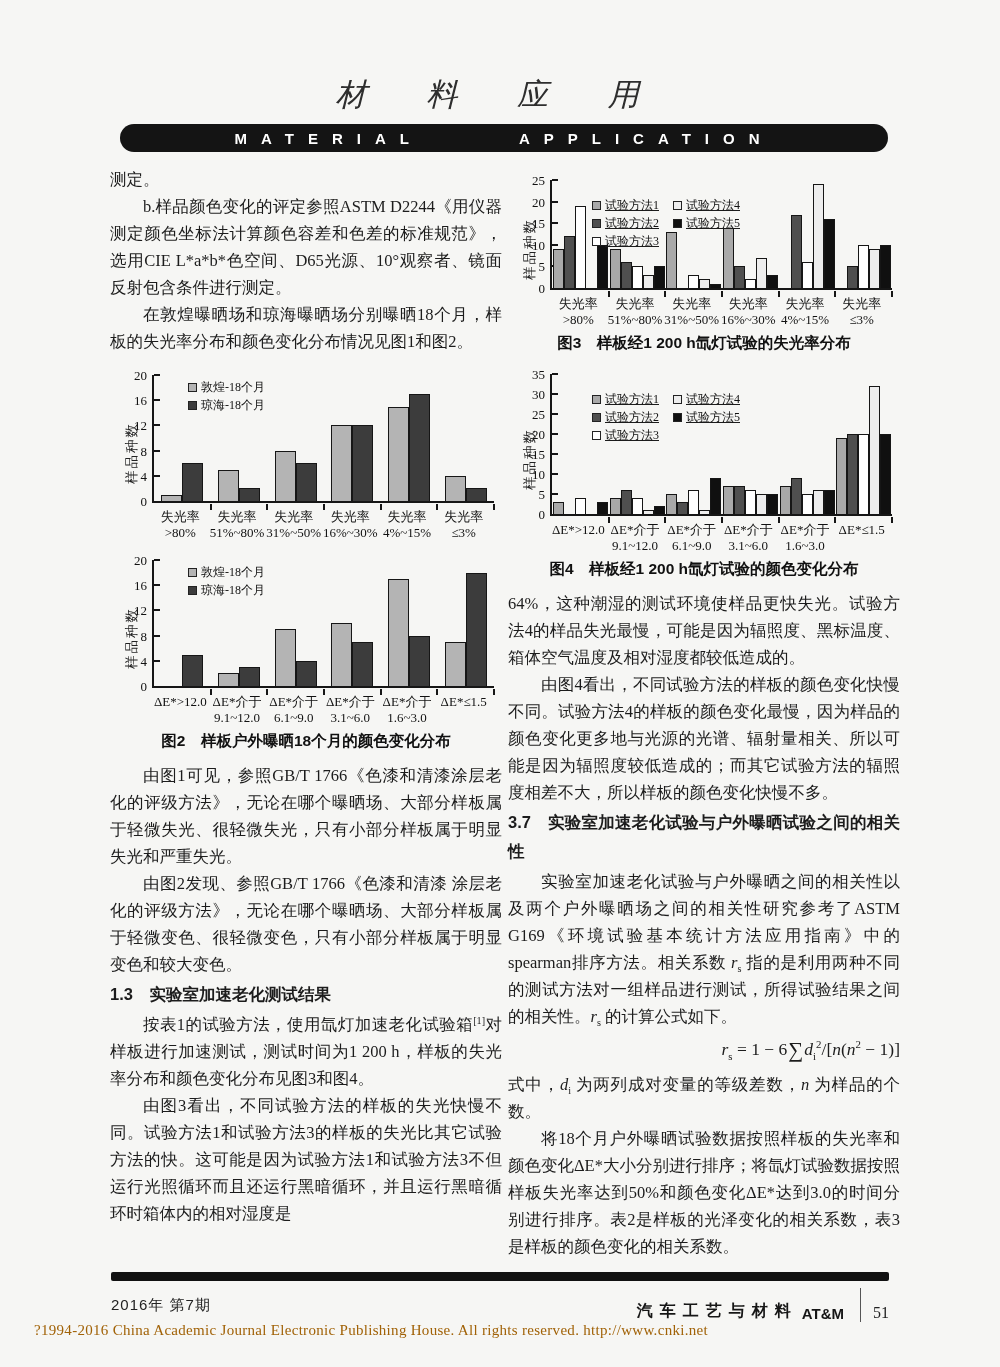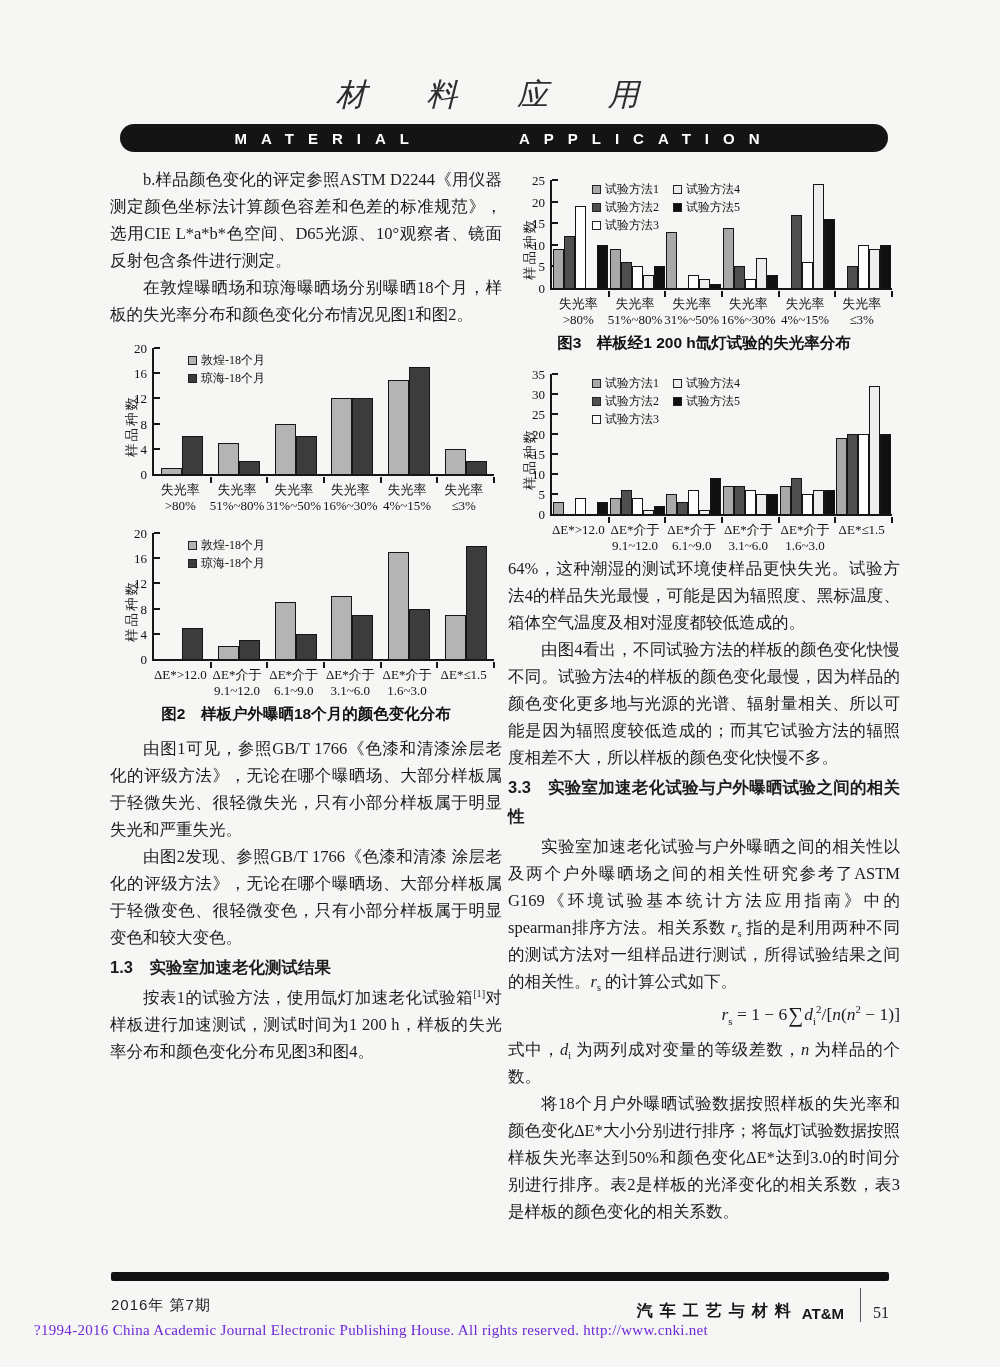--- a/index.html
+++ b/index.html
@@ -46,53 +46,54 @@
   .bar{box-sizing:border-box;border:1px solid #161616;border-bottom:none;}
   .c2 .bar{width:21px;}
   .c5 .bar{width:11px;}
   .bar.zero{visibility:hidden;}
   .xlabels{display:flex;margin-left:42px;width:340px;margin-top:6px;font-size:13px;
            line-height:15.5px;text-align:center;color:#111;}
   .xcell{flex:1;}
   .legend{position:absolute;display:flex;flex-direction:column;flex-wrap:wrap;
           align-content:flex-start;column-gap:14px;}
   .c2 .legend{left:34px;top:3px;height:40px;}
-  .c5 .legend{left:40px;top:0;height:56px;}
+  .c5 .legend{left:40px;top:16px;height:56px;text-decoration:underline;}
   .legend-item{display:flex;align-items:center;gap:4px;height:18px;}
   .legend-marker{width:7px;height:7px;border:1px solid #222;flex:0 0 auto;}
   .legend-label{font-size:12px;white-space:nowrap;color:#111;}
   .fig-caption{font-family:"Liberation Sans",sans-serif;font-weight:bold;font-size:15.5px;
                text-align:center;margin:6px 0 10px 0;color:#111;}
 
   .formula{text-align:right;font-size:17.5px;margin:8px 0;}
 
   
   .footer-bar{position:absolute;left:111px;top:1272px;width:778px;height:9px;background:#111;border-radius:2px;}
   .footer-row{position:absolute;left:111px;top:1288px;width:778px;display:flex;align-items:center;}
   .footer-issue{font-family:"Liberation Sans",sans-serif;font-size:15px;color:#222;letter-spacing:1px;}
   .footer-right{margin-left:auto;display:flex;align-items:flex-end;}
   .footer-journal{font-family:"Liberation Sans",sans-serif;font-weight:bold;font-size:16px;
                   letter-spacing:7px;color:#161616;}
   .footer-atm{font-family:"Liberation Sans",sans-serif;font-weight:bold;font-size:15px;margin-left:4px;color:#161616;}
   .footer-divider{width:1px;height:34px;background:#555;margin:0 12px 0 16px;}
   .footer-pagenum{font-size:16px;color:#222;}
-  .copyright{position:absolute;left:34px;top:1322px;font-size:15px;color:#6d28d9;letter-spacing:0.3px;}
+  .copyright{position:absolute;left:34px;top:1322px;font-size:15px;color:#a16207;letter-spacing:0.3px;}
 </style>
 </head>
 <body>
 
 <div class="page">
 
   <div class="hdr-title">材 料 应 用</div>
   <div class="hdr-banner">
     <span>MATERIAL</span>
     <span>APPLICATION</span>
   </div>
 
   <div class="col col-left">
+    <p class="para noindent">测定。</p>
     <p class="para">b.样品颜色变化的评定参照ASTM D2244《用仪器测定颜色坐标法计算颜色容差和色差的标准规范》，选用CIE L*a*b*色空间、D65光源、10°观察者、镜面反射包含条件进行测定。</p>
     <p class="para">在敦煌曝晒场和琼海曝晒场分别曝晒18个月，样板的失光率分布和颜色变化分布情况见图1和图2。</p>
 
     <div class="chart c2" data-chart="0">
         <div class="ylab">样品种数</div>
         <div class="plot">
           <div class="ytick" style="bottom: 0%;">0</div>
           <div class="ytick" style="bottom: 20%;">4</div>
           <div class="ymark" style="bottom: 20%;"></div>
           <div class="ytick" style="bottom: 40%;">8</div>
@@ -245,20 +246,21 @@
             <div></div>
           </div>
         </div>
       </div>
     <div class="fig-caption">图2　样板户外曝晒18个月的颜色变化分布</div>
 
     <p class="para">由图1可见，参照GB/T 1766《色漆和清漆涂层老化的评级方法》，无论在哪个曝晒场、大部分样板属于轻微失光、很轻微失光，只有小部分样板属于明显失光和严重失光。</p>
     <p class="para">由图2发现、参照GB/T 1766《色漆和清漆 涂层老化的评级方法》，无论在哪个曝晒场、大部分样板属于轻微变色、很轻微变色，只有小部分样板属于明显变色和较大变色。</p>
     <div class="sec-heading">1.3　实验室加速老化测试结果</div>
     <p class="para"><span class="n">按表1的试验方法，使用氙灯加速老化试验箱</span><sup>[1]</sup><span class="n">对样板进行加速测试，测试时间为1 200 h，样板的失光率分布和颜色变化分布见图3和图4。</span></p>
+    <p class="para">由图3看出，不同试验方法的样板的失光快慢不同。试验方法1和试验方法3的样板的失光比其它试验方法的快。这可能是因为试验方法1和试验方法3不但运行光照循环而且还运行黑暗循环，并且运行黑暗循环时箱体内的相对湿度是</p>
   </div>
 
   <div class="col col-right">
     <div class="chart c5" data-chart="2">
         <div class="ylab">样品种数</div>
         <div class="plot">
           <div class="ytick" style="bottom: 0%;">0</div>
           <div class="ytick" style="bottom: 20%;">5</div>
           <div class="ymark" style="bottom: 20%;"></div>
           <div class="ytick" style="bottom: 40%;">10</div>
@@ -470,24 +472,25 @@
           <div class="xcell">
             <div>ΔE*介于</div>
             <div>1.6~3.0</div>
           </div>
           <div class="xcell">
             <div>ΔE*≤1.5</div>
             <div></div>
           </div>
         </div>
       </div>
+    <div class="fig-caption">图4　样板经1 200 h氙灯试验的颜色变化分布</div>
 
     <p class="para noindent">64%，这种潮湿的测试环境使样品更快失光。试验方法4的样品失光最慢，可能是因为辐照度、黑标温度、箱体空气温度及相对湿度都较低造成的。</p>
     <p class="para">由图4看出，不同试验方法的样板的颜色变化快慢不同。试验方法4的样板的颜色变化最慢，因为样品的颜色变化更多地与光源的光谱、辐射量相关、所以可能是因为辐照度较低造成的；而其它试验方法的辐照度相差不大，所以样板的颜色变化快慢不多。</p>
-    <div class="sec-heading">3.3　实验室加速老化试验与户外曝晒试验之间的相关性</div>
+    <div class="sec-heading">3.7　实验室加速老化试验与户外曝晒试验之间的相关性</div>
     <p class="para"><span class="n">实验室加速老化试验与户外曝晒之间的相关性以及两个户外曝晒场之间的相关性研究参考了ASTM G169《环境试验基本统计方法应用指南》中的spearman排序方法。相关系数 </span><span class="i">r</span><sub>s</sub><span class="n"> 指的是利用两种不同的测试方法对一组样品进行测试，所得试验结果之间的相关性。</span><span class="i">r</span><sub>s</sub><span class="n"> 的计算公式如下。</span></p>
     <div class="formula"><span class="i">r</span><sub>s</sub><span class="n"> = 1 − 6</span><span class="sum">∑</span><span class="i">d</span><sub>i</sub><sup>2</sup><span class="n">/[</span><span class="i">n</span><span class="n">(</span><span class="i">n</span><sup>2</sup><span class="n"> − 1)]</span></div>
     <p class="para noindent"><span class="n">式中，</span><span class="i">d</span><sub>i</sub><span class="n"> 为两列成对变量的等级差数，</span><span class="i">n</span><span class="n"> 为样品的个数。</span></p>
     <p class="para">将18个月户外曝晒试验数据按照样板的失光率和颜色变化ΔE*大小分别进行排序；将氙灯试验数据按照样板失光率达到50%和颜色变化ΔE*达到3.0的时间分别进行排序。表2是样板的光泽变化的相关系数，表3是样板的颜色变化的相关系数。</p>
   </div>
 
   <div class="footer-bar"></div>
   <div class="footer-row">
     <span class="footer-issue">2016年 第7期</span>
     <span class="footer-right">

